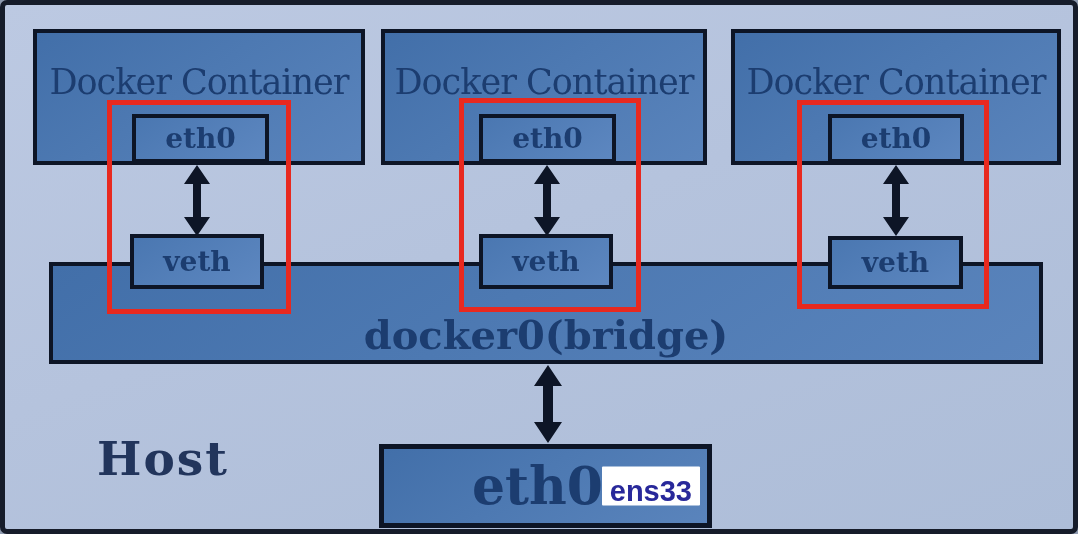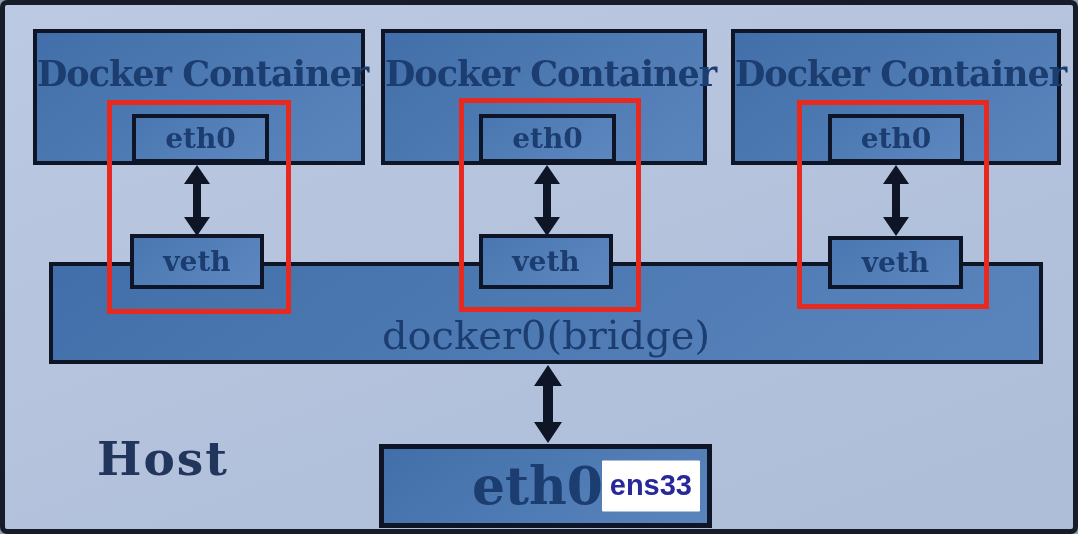--- a/index.html
+++ b/index.html
@@ -21,60 +21,60 @@
     border:5px solid #161c2a;border-radius:7px;
     font-family:"DejaVu Serif","Liberation Serif",serif;
   }
   .panel{
     position:absolute;
     background:linear-gradient(145deg,#426fa9 0%,var(--panel-fill) 45%,#5a84bc 100%);
     border:4px solid var(--border-dark);
   }
   .container-box{z-index:1;text-align:center;}
   .container-title{
-    margin-top:20px;font-size:35px;font-weight:bold;letter-spacing:-1px;
+    margin-top:29px;font-size:35px;font-weight:normal;letter-spacing:-1px;
     color:var(--text-navy);white-space:nowrap;
   }
   .node{
     position:absolute;z-index:6;
     background:linear-gradient(145deg,#4a77b1,#5d87c0);
     border:4px solid var(--border-dark);
     display:flex;align-items:center;justify-content:center;
     font-size:28px;font-weight:bold;color:var(--text-navy);
   }
   .red-rect{
     position:absolute;z-index:5;border:5px solid var(--highlight-red);
     background:transparent;pointer-events:none;
   }
   .arrow{position:absolute;z-index:4;}
   .arrow svg{display:block;}
   .bridge{z-index:2;}
   .bridge-label{
     position:absolute;left:0;right:0;bottom:2px;text-align:center;
-    font-size:40px;font-weight:normal;color:var(--text-navy);white-space:nowrap;
+    font-size:40px;font-weight:bold;color:var(--text-navy);white-space:nowrap;
   }
   .forward-label{
     position:absolute;left:563px;top:382px;z-index:3;
     font-size:30px;font-weight:bold;color:var(--text-dark);white-space:nowrap;
   }
   .host-eth{
     left:374px;top:439px;width:333px;height:84px;z-index:3;
     border-width:5px;
     display:flex;align-items:center;justify-content:center;
   }
   .host-eth-label{
     font-size:52px;font-weight:bold;color:var(--text-navy);line-height:1;
     transform:translateX(-8px);
   }
   .ens-badge{
     position:absolute;right:7px;top:50%;transform:translateY(-50%);
     background:var(--badge-bg);color:var(--badge-text);
     font-family:"Liberation Sans","DejaVu Sans",sans-serif;
     font-size:29px;font-weight:bold;line-height:1;
-    padding:10px 8px 12px 8px;border-radius:1px;
+    padding:10px 8px 0 8px;border-radius:1px;
   }
   .host-label{
     position:absolute;left:44px;top:426px;z-index:3;
     font-size:47px;font-weight:bold;color:#22355c;letter-spacing:2px;margin-left:48px;
   }
   .arrow-fill{fill:var(--border-dark);}
 </style>
 </head>
 <body>
 

